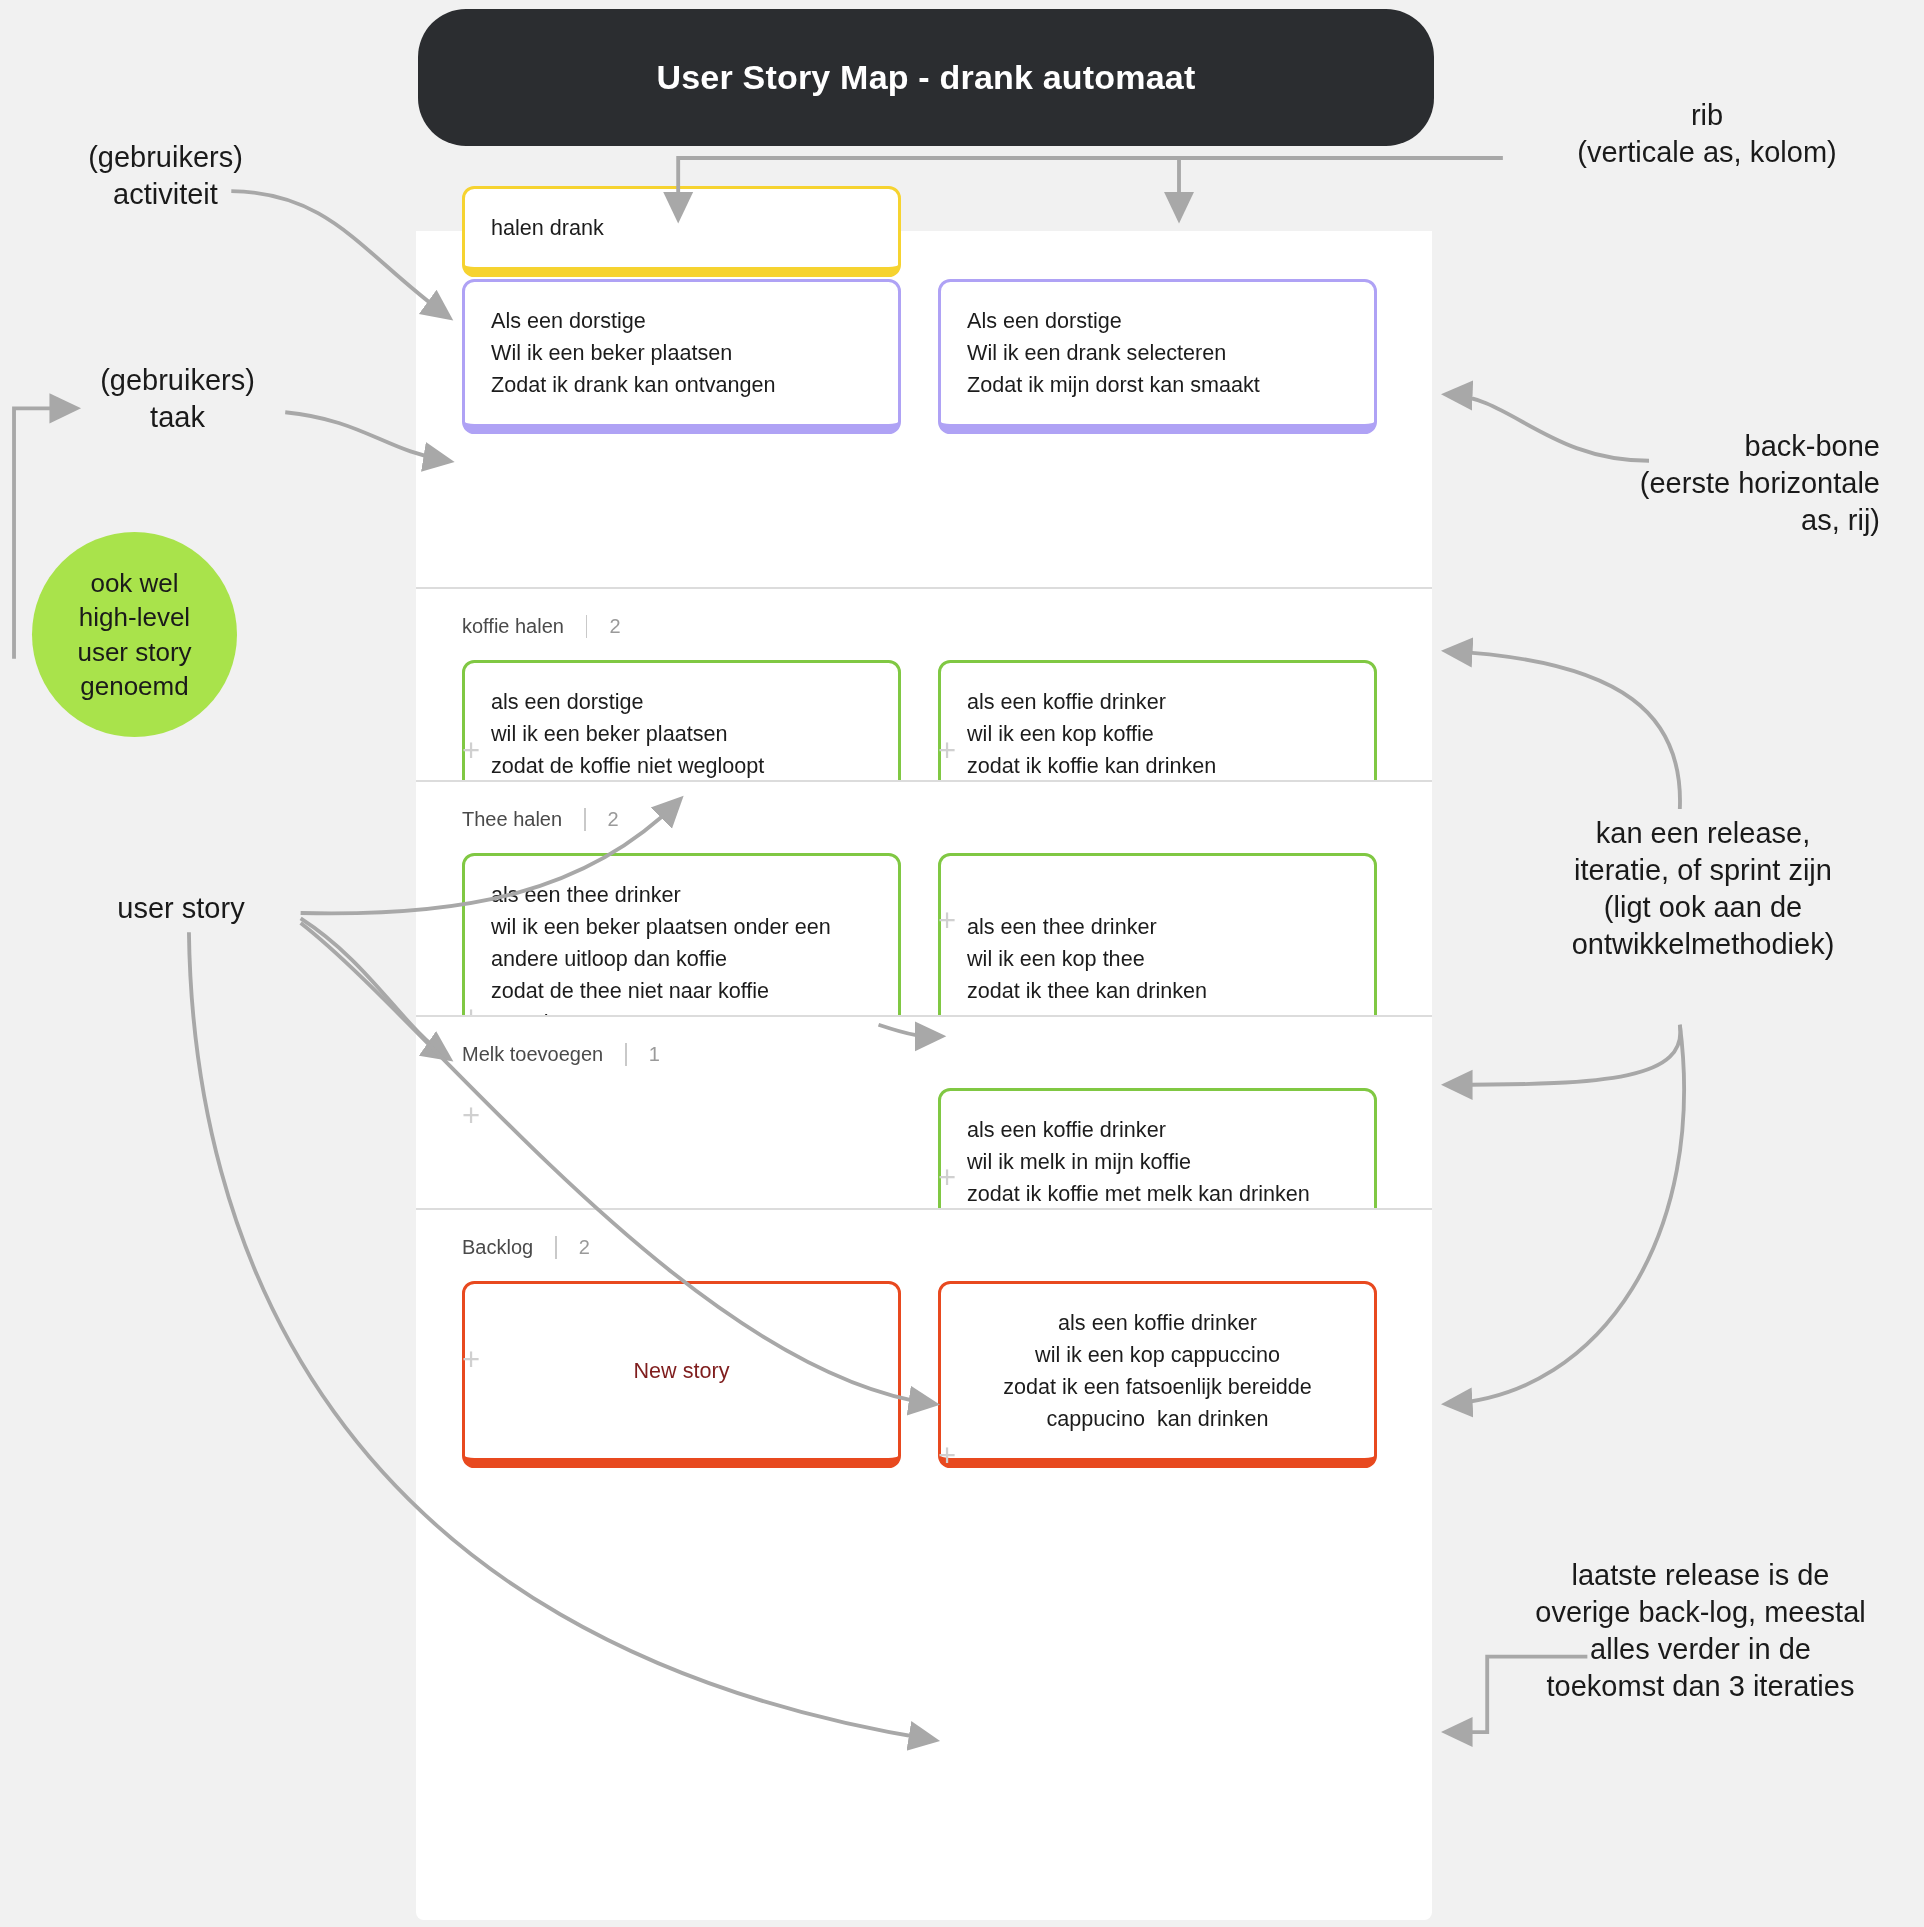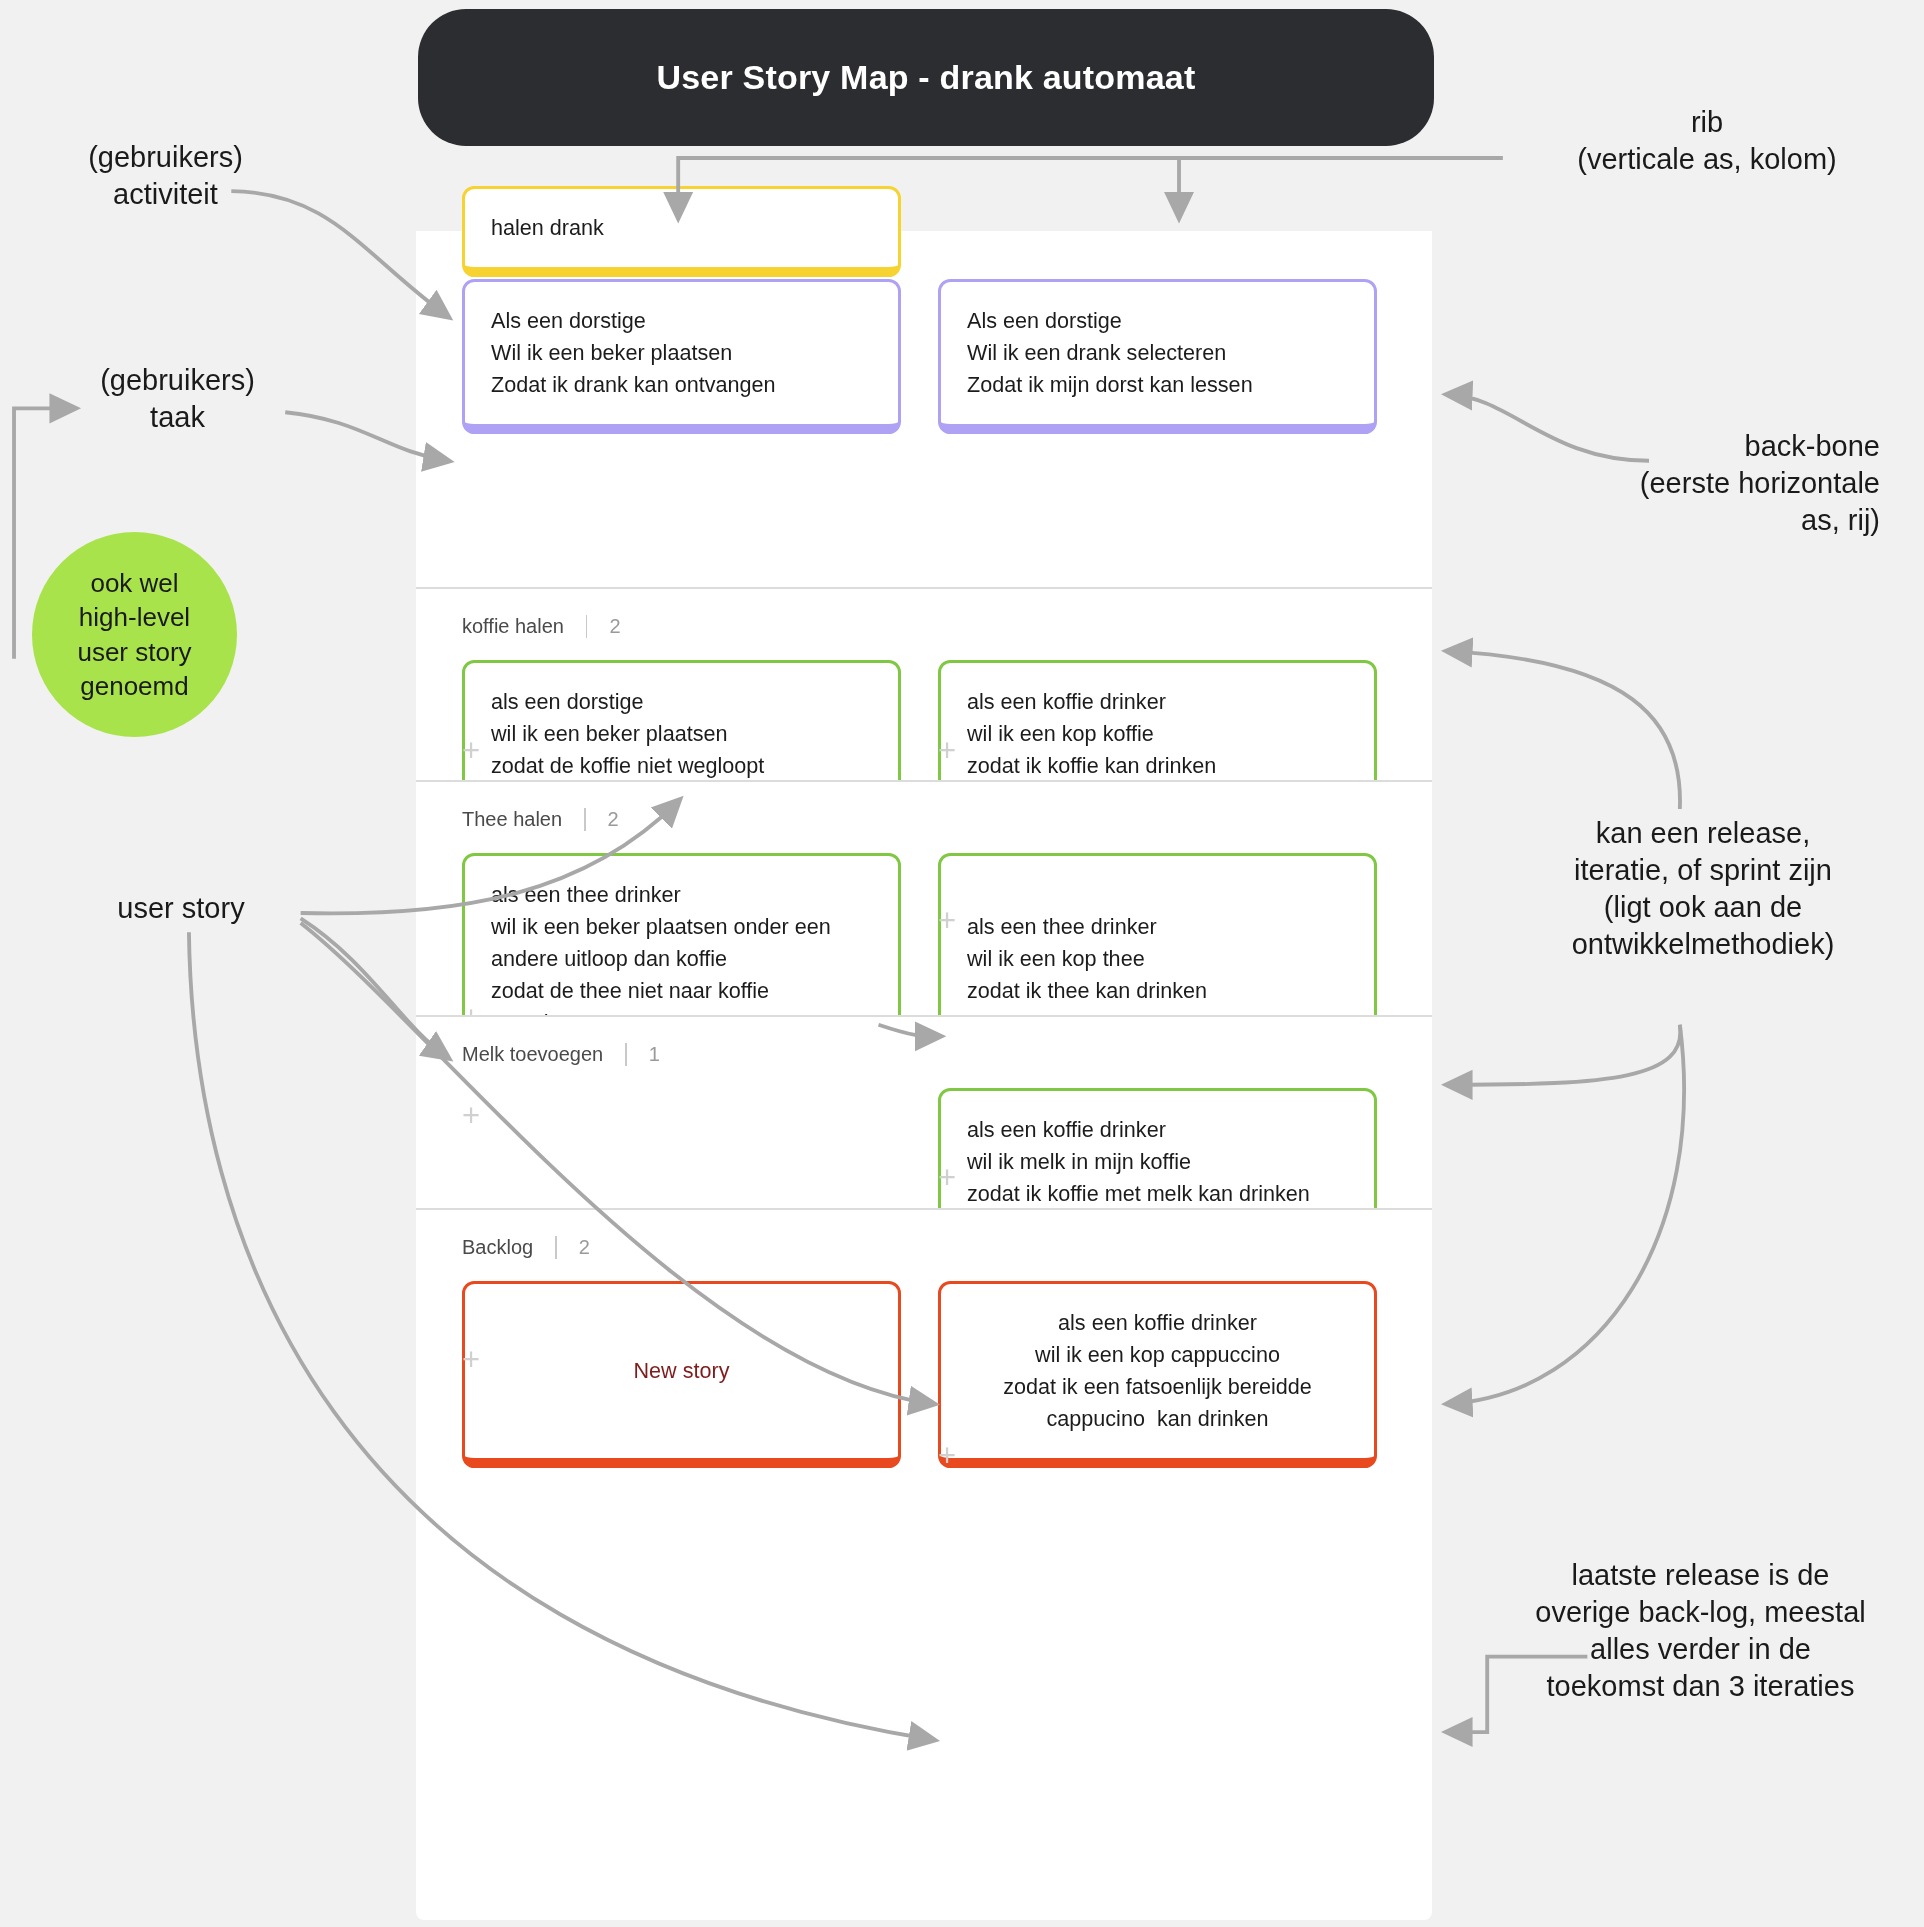--- a/index.html
+++ b/index.html
@@ -131,21 +131,21 @@
       </div>
       <div class="cards" style="top: 48px;">
         <div class="card purple" style="min-height: 0px;">
           <div class="line">Als een dorstige</div>
           <div class="line">Wil ik een beker plaatsen</div>
           <div class="line">Zodat ik drank kan ontvangen</div>
         </div>
         <div class="card purple" style="min-height: 0px;">
           <div class="line">Als een dorstige</div>
           <div class="line">Wil ik een drank selecteren</div>
-          <div class="line">Zodat ik mijn dorst kan lessen</div>
+          <div class="line">Zodat ik mijn dorst kan smaakt</div>
         </div>
       </div>
     </div>
     <div class="section" style="position: absolute; left: 0px; width: 100%; top: 356px; height: 193px; border-top: 2.3px solid rgb(220, 220, 220);">
       <div class="sec-head">
         <span>koffie halen</span>
         <span class="divider"></span>
         <span class="count">2</span>
       </div>
       <div class="cards" style="top: 71px;">
@@ -233,21 +233,21 @@
 <div class="anno" style="left:62px; top:362px; width:231px;">(gebruikers)
 taak</div>
 
 <div class="bubble">ook wel
 high-level
 user story
 genoemd</div>
 
 <div class="anno" style="left:77px; top:890px; width:208px;">user story</div>
 
-<div class="anno" style="left:1499px; top:104px; width:416px;">rib
+<div class="anno" style="left:1499px; top:97px; width:416px;">rib
 (verticale as, kolom)</div>
 
 <div class="anno" style="left:1448px; top:428px; width:432px;text-align:right;">back-bone
 (eerste horizontale
 as, rij)</div>
 
 <div class="anno" style="left:1487px; top:815px; width:432px;">kan een release,
 iteratie, of sprint zijn
 (ligt ook aan de
 ontwikkelmethodiek)</div>

